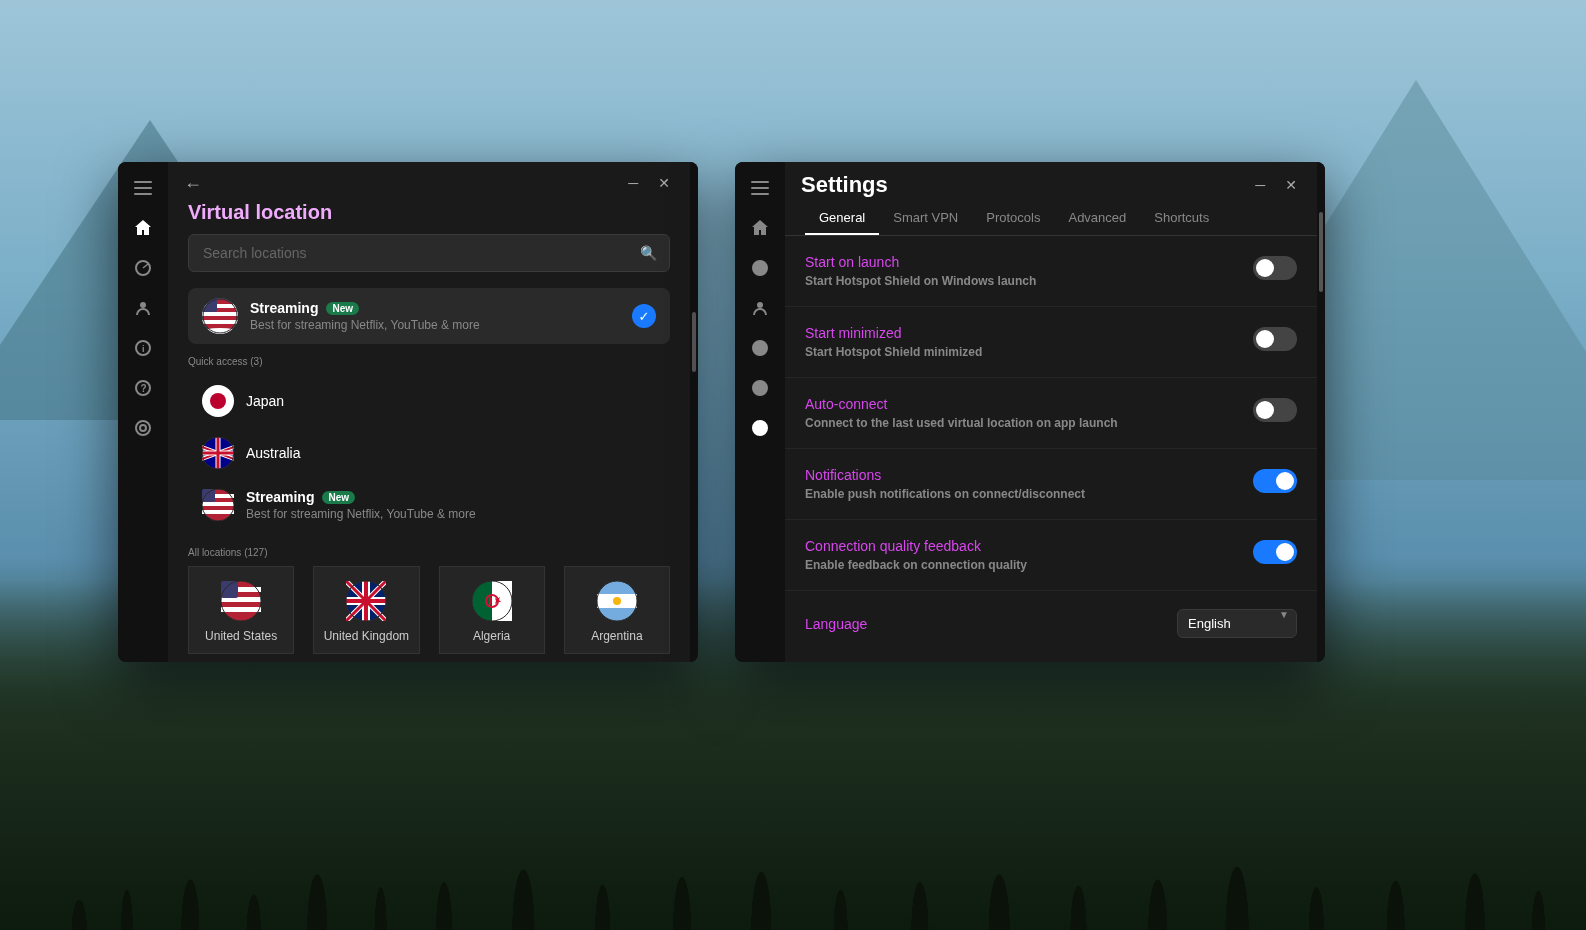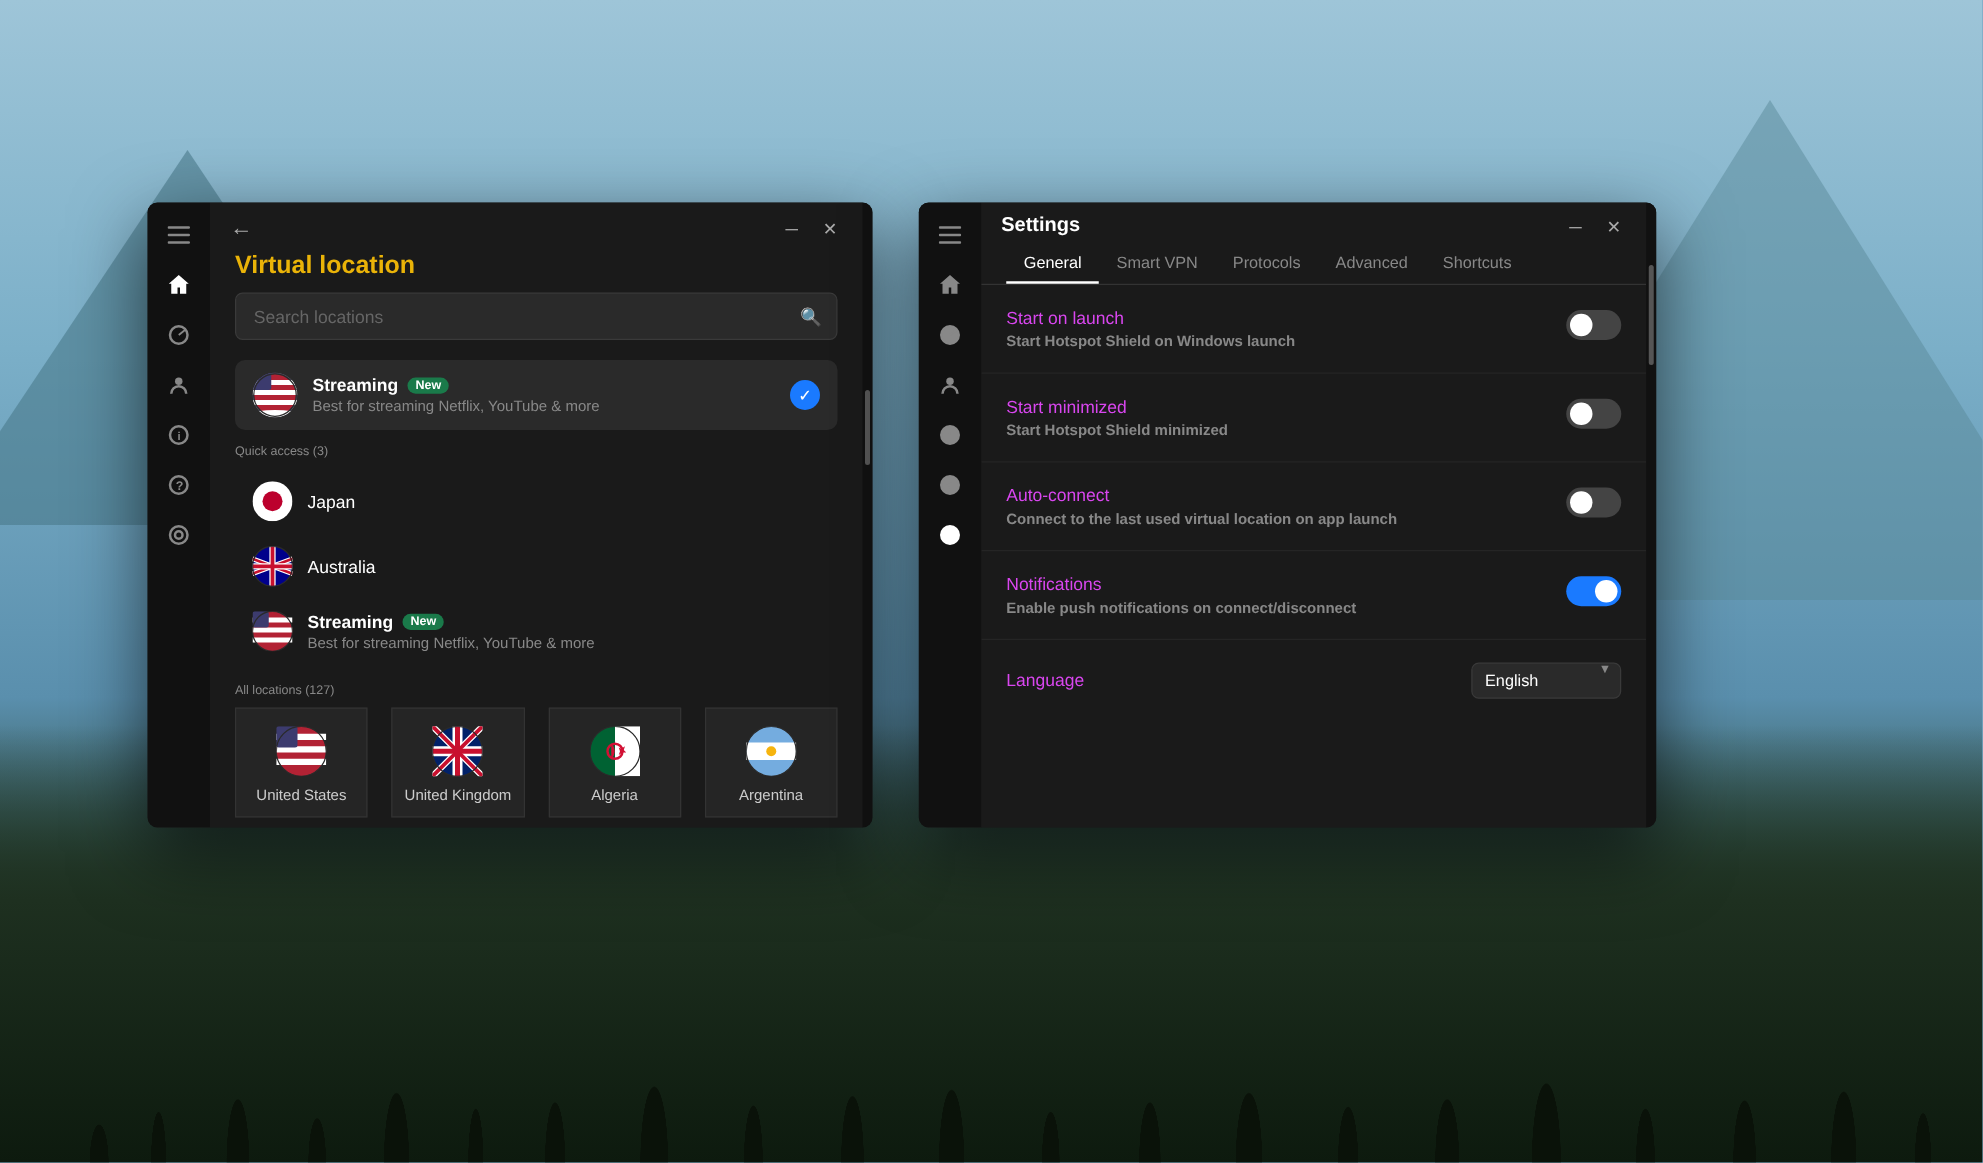--- a/index.html
+++ b/index.html
@@ -126,21 +126,21 @@
     .back-btn {
       background: none;
       border: none;
       color: #aaa;
       font-size: 18px;
       cursor: pointer;
     }
     .page-title {
       font-size: 20px;
       font-weight: 600;
-      color: #eab308;
+      color: #f0abfc;
     }
 
     
     .search-bar {
       margin: 0 20px 16px;
       position: relative;
     }
     .search-input {
       width: 100%;
       background: #2a2a2a;
@@ -727,21 +727,21 @@
       <svg viewBox="0 0 18 18" width="18" height="18" fill="none" stroke="#fff" stroke-width="2">
           <circle cx="9" cy="9" r="3"></circle>
           <circle cx="9" cy="9" r="7"></circle>
         </svg>
     </div>
   </div>
 
   <div class="settings-main">
 
     <div style="display:flex; align-items:center; justify-content:space-between; padding: 10px 16px 4px;">
-      <span style="font-size:16px; font-weight:600; color:#fff;">Settings</span>
+      <span style="font-size:22px; font-weight:600; color:#fff;">Settings</span>
       <div style="display:flex; gap:12px;">
         <button class="titlebar-btn">─</button>
         <button class="titlebar-btn">✕</button>
       </div>
     </div>
 
     <div class="settings-tabs">
       <div class="tab active">General</div>
       <div class="tab">Smart VPN</div>
       <div class="tab">Protocols</div>
@@ -784,20 +784,29 @@
       <div class="setting-item">
         <div class="setting-info">
           <div class="setting-name">Notifications</div>
           <div class="setting-desc">Enable push notifications on connect/disconnect</div>
         </div>
         <div class="toggle on">
           <div class="toggle-knob"></div>
         </div>
       </div>
 
+      <div class="setting-item">
+        <div class="setting-info">
+          <div class="setting-name">Connection quality feedback</div>
+          <div class="setting-desc">Enable feedback on connection quality</div>
+        </div>
+        <div class="toggle on">
+          <div class="toggle-knob"></div>
+        </div>
+      </div>
 
       <div class="setting-item-language">
         <div class="setting-info">
           <span class="setting-name">Language</span>
         </div>
         <div class="language-select-wrap">
           <select class="language-select">
             <option value="English">English</option>
             <option value="Español">Español</option>
             <option value="Français">Français</option>

